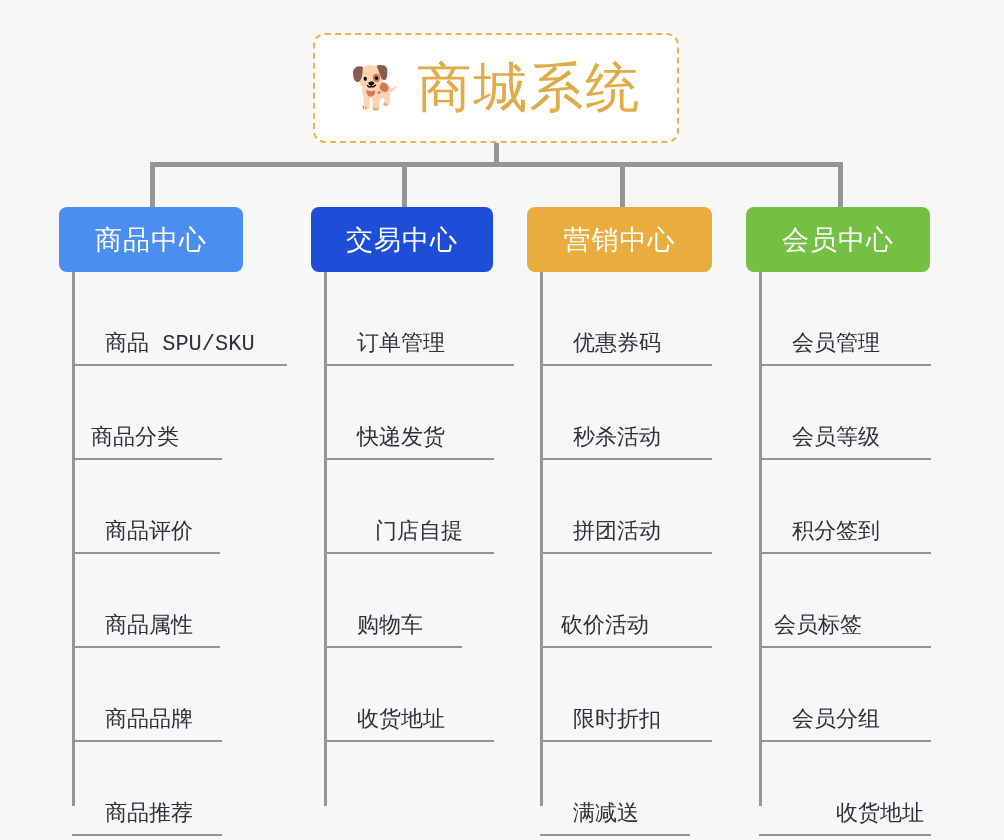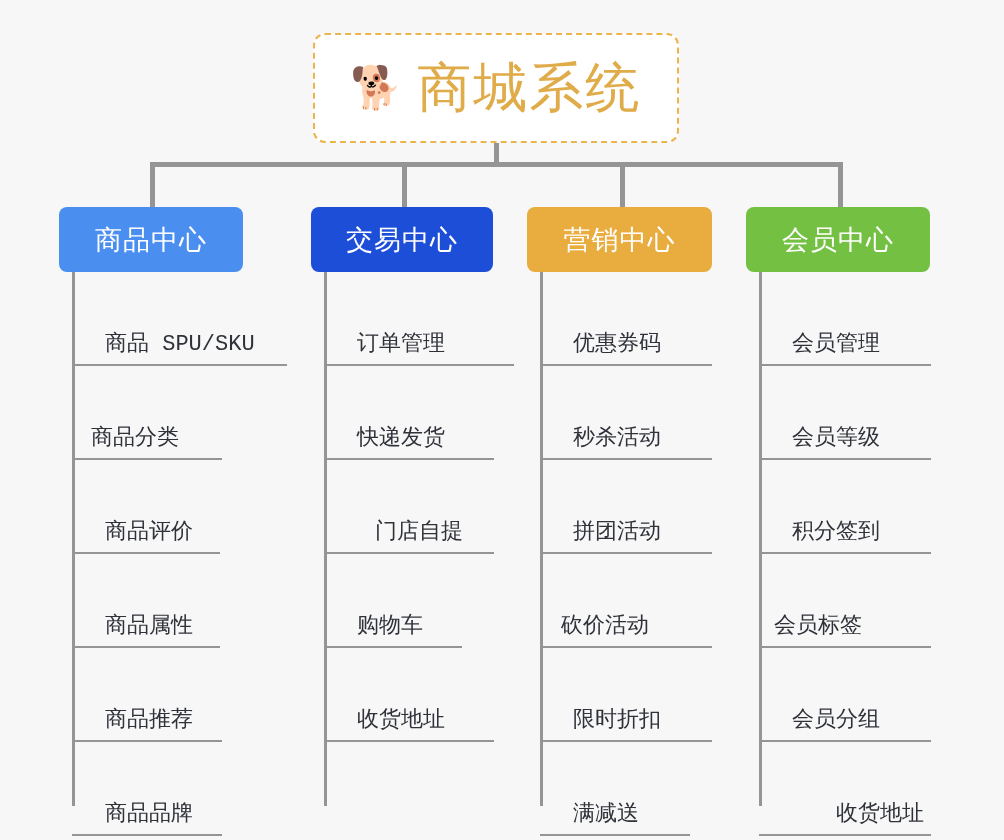--- a/index.html
+++ b/index.html
@@ -150,25 +150,25 @@
         </div>
         <div class="leaf">
           <span class="leaf-label" style="left: 46px;">商品评价</span>
           <div class="leaf-rule" style="left: 13px; width: 148px;"></div>
         </div>
         <div class="leaf">
           <span class="leaf-label" style="left: 46px;">商品属性</span>
           <div class="leaf-rule" style="left: 13px; width: 148px;"></div>
         </div>
         <div class="leaf">
+          <span class="leaf-label" style="left: 46px;">商品品牌</span>
+          <div class="leaf-rule" style="left: 13px; width: 150px;"></div>
+        </div>
+        <div class="leaf">
           <span class="leaf-label" style="left: 46px;">商品推荐</span>
-          <div class="leaf-rule" style="left: 13px; width: 150px;"></div>
-        </div>
-        <div class="leaf">
-          <span class="leaf-label" style="left: 46px;">商品品牌</span>
           <div class="leaf-rule" style="left: 13px; width: 150px;"></div>
         </div>
       </div>
     </div>
   <div class="branch" id="branch-1" style="left:311px; width:182px;">
       <div class="branch-head" style="background: #1d4ed8;">
         <span>交易中心</span>
       </div>
       <div class="branch-body">
         <div class="trunk" style="left: 13px; height: 534px;"></div>

